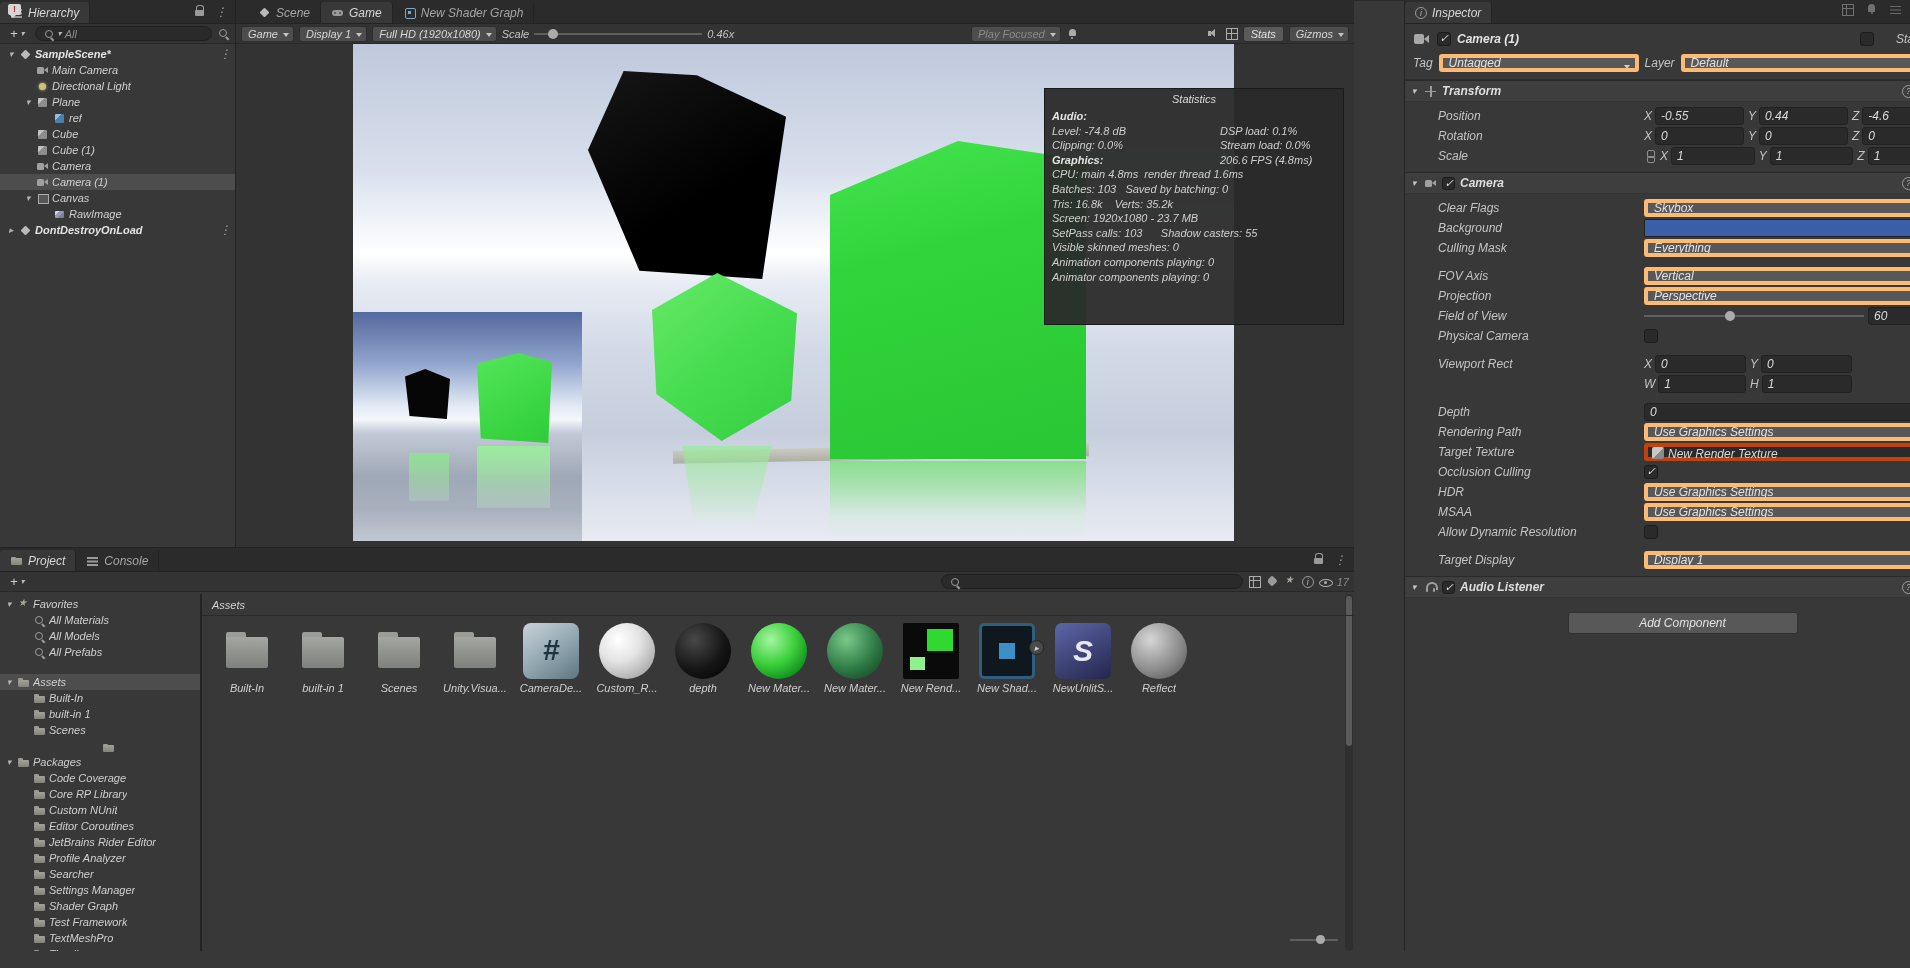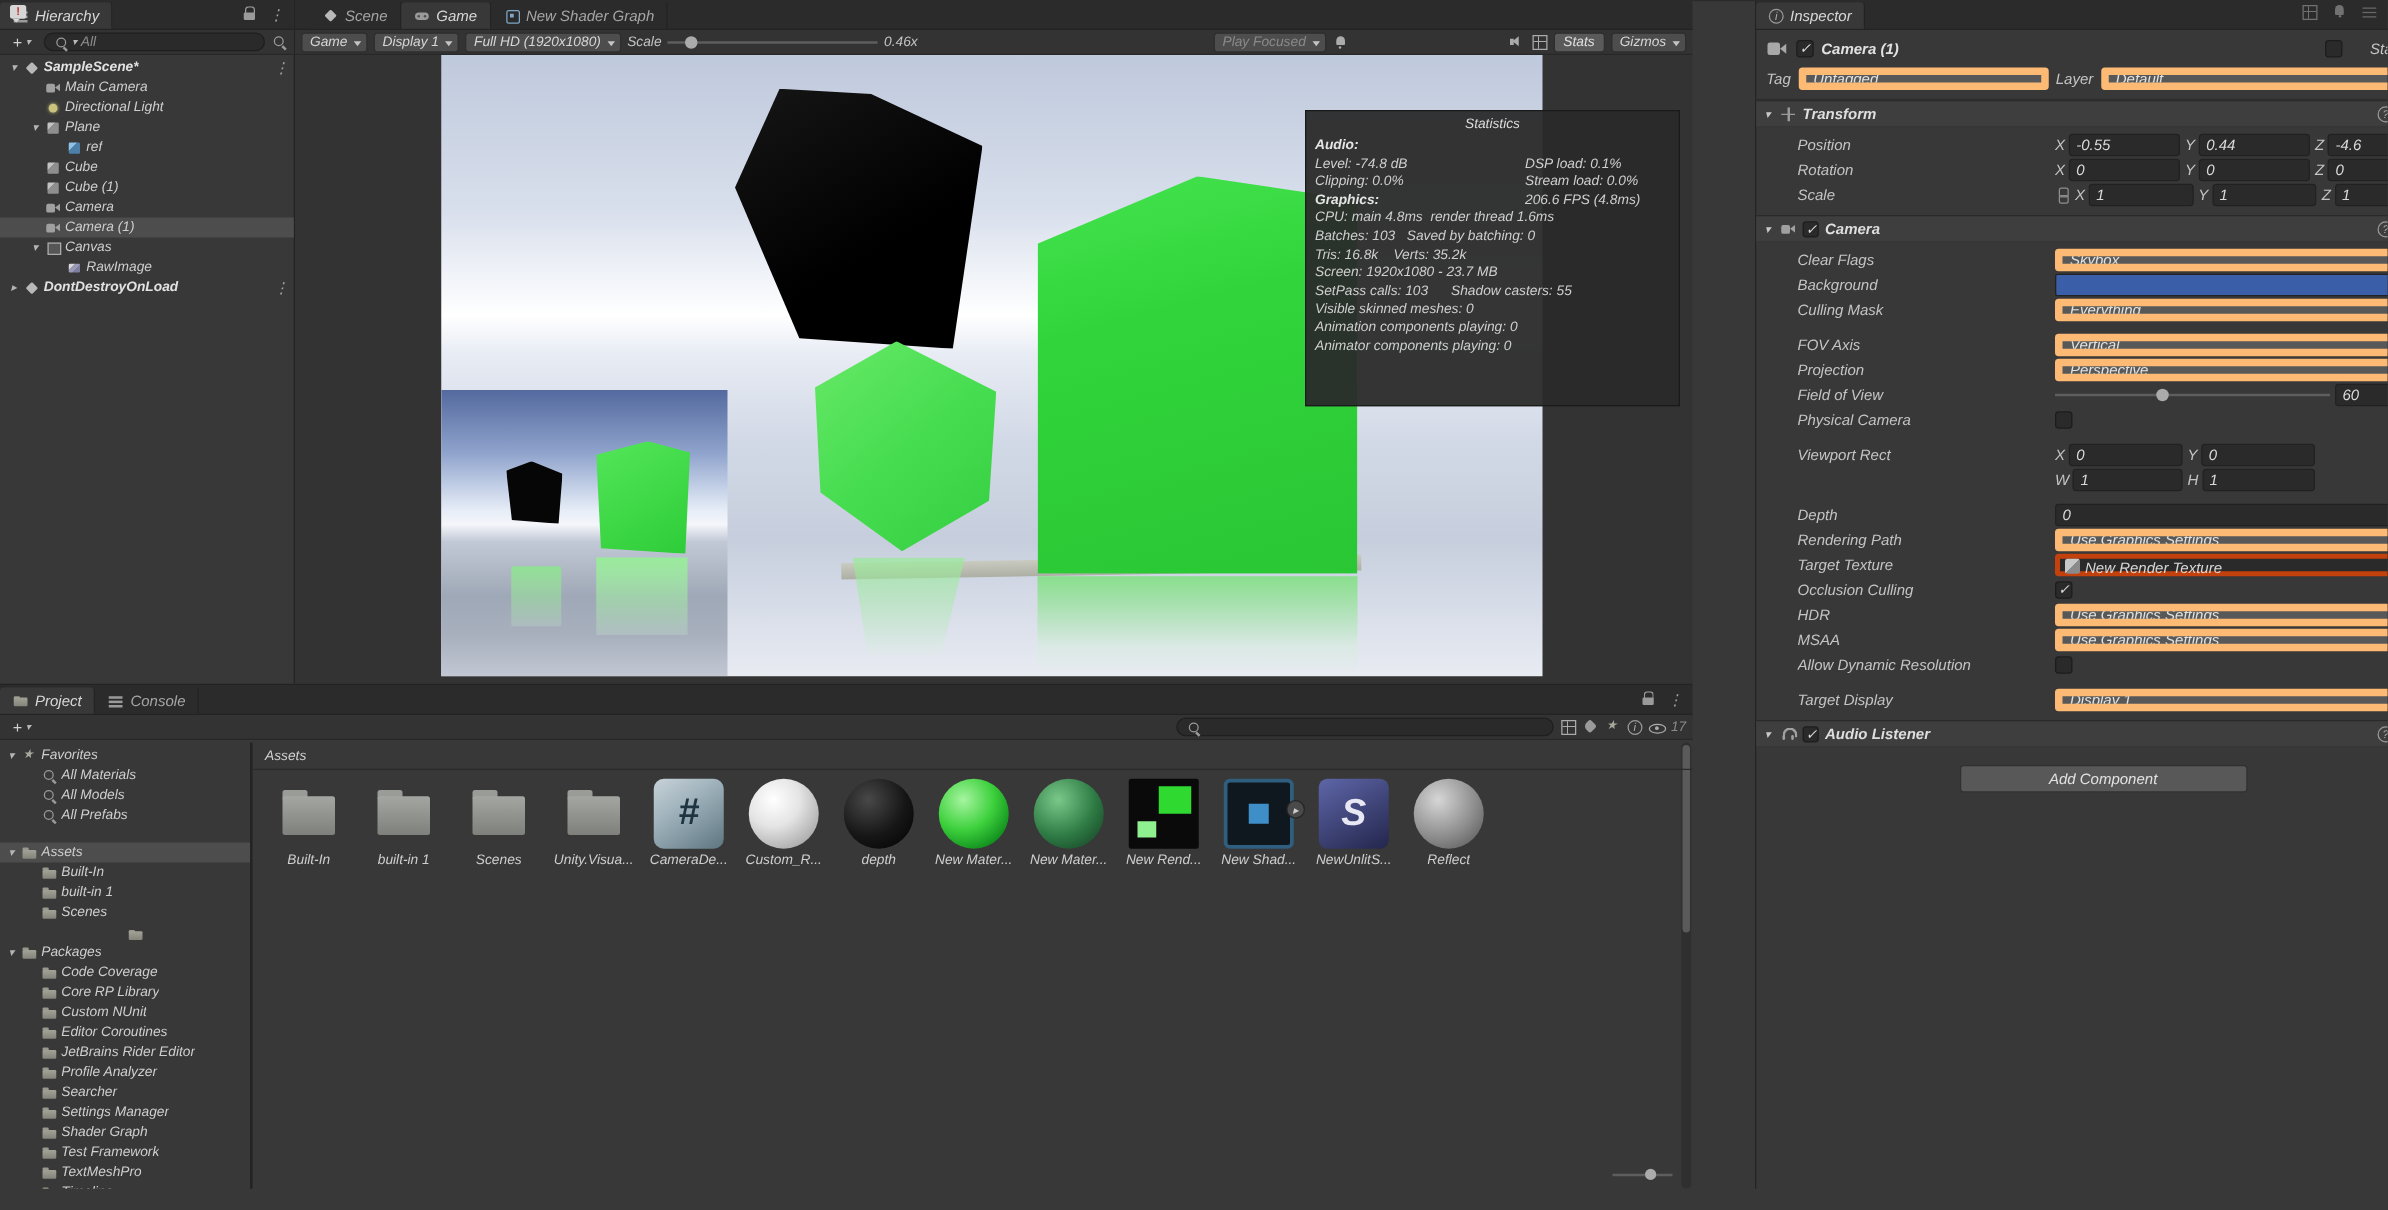--- a/index.html
+++ b/index.html
@@ -219,21 +219,21 @@
       background:#A8A8A8; border-radius:2px; }
   .go-icon::after { content:""; position:absolute; left:11px; top:5px; border-top:4px solid transparent;
       border-bottom:4px solid transparent; border-right:5px solid #A8A8A8; }
   .go-name { font-weight:bold; font-size:12px; color:#E2E2E2; }
   .static-group { margin-left:auto; display:flex; align-items:center; gap:22px; color:#C4C4C4;text-align:center; }
   .taglayer { display:flex; align-items:center; gap:6px; padding:3px 8px 7px 8px; border-bottom:1px solid #2E2E2E; }
   .small-label { color:#C4C4C4; }
   .chk { width:14px; height:14px; background:#2A2A2A; border:1px solid #1C1C1C; border-radius:3px;
          position:relative; flex:none; }
   .chk.on::after { content:"✓"; position:absolute; left:1.5px; top:-1px; font-size:11px; color:#DCDCDC; }
-  .dd { position:relative; height:18px; background:#585858; border:6px solid #fdba74; border-radius:3px;
+  .dd { position:relative; height:18px; background:#585858; border:4px solid #fdba74; border-radius:3px;
         display:flex; align-items:center; padding:0 18px 0 6px; font-size:12px; color:#E2E2E2;
         flex:1; white-space:nowrap; overflow:hidden; min-width:0; }
   .dd::after { content:""; position:absolute; right:5px; top:7px; border-left:3.5px solid transparent;
         border-right:3.5px solid transparent; border-top:4px solid #CFCFCF; }
   .num { height:18px; background:#2A2A2A; border:1px solid #212121; border-radius:3px; padding:0 5px;
         font-size:12px; color:#DADADA; display:flex; align-items:center; flex:1; min-width:0; }
   .comp-header { height:22px; background:#3E3E3E; border-top:1px solid #2A2A2A; border-bottom:1px solid #343434;
         display:flex; align-items:center; gap:5px; padding:0 8px 0 4px; }
   .comp-header .arrow { width:10px; text-align:center; color:#C8C8C8; font-size:9px; }
   .comp-title { font-weight:bold; color:#DEDEDE; font-size:12px; }

